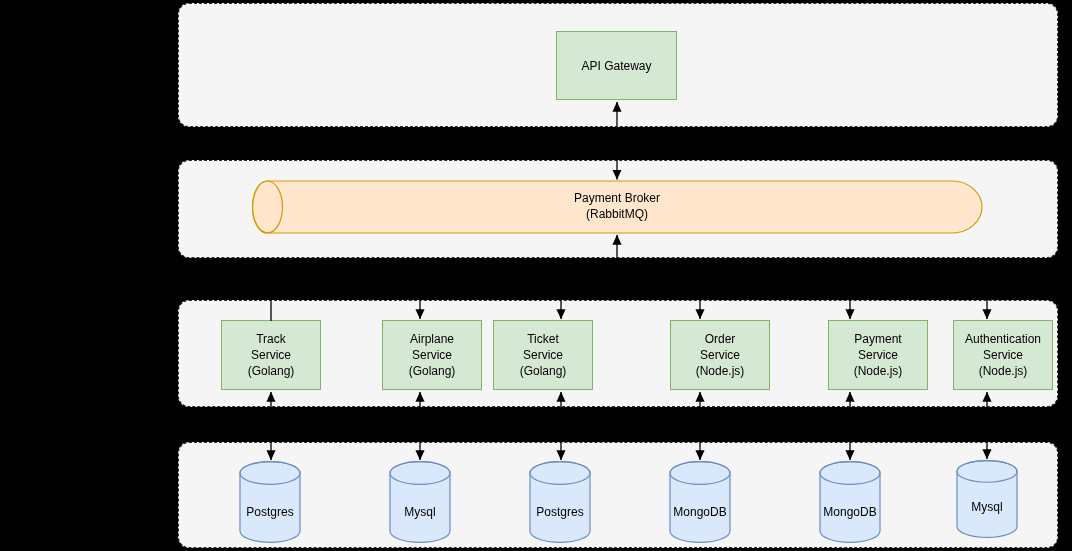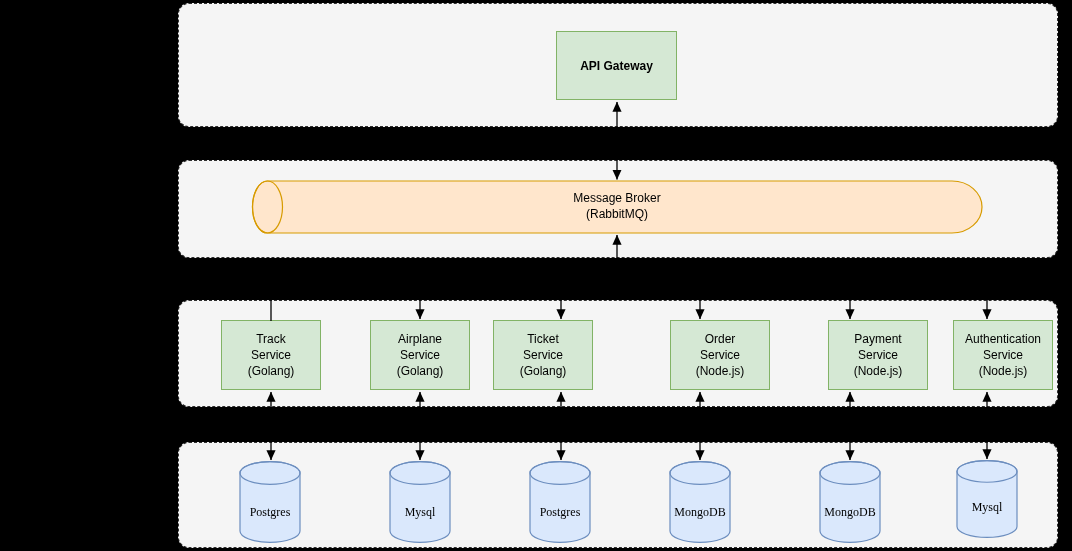--- a/index.html
+++ b/index.html
@@ -39,21 +39,21 @@
     background: var(--service-fill, #d5e8d4);
     border: 1px solid var(--service-border, #82b366);
     display: flex;
     align-items: center;
     justify-content: center;
     text-align: center;
     line-height: 16px;
     color: var(--text, #000);
   }
   #api-gateway-node {
-    left: 556px; top: 31px; width: 121px; height: 69px; font-weight: bold;
+    left: 556px; top: 31px; width: 121px; height: 69px;
   }
   .service-node {
     top: 320px; width: 100px; height: 70px;
   }
   .label { white-space: pre-line; }
 
   #broker-cylinder-svg {
     position: absolute;
     left: 251px; top: 180px;
     width: 732px; height: 54px;
@@ -73,21 +73,20 @@
     top: 461px; width: 62px; height: 82px;
   }
   .db-node svg { position: absolute; left: 0; top: 0; }
   .db-shape   { fill: var(--db-fill, #dae8fc); stroke: var(--db-border, #6c8ebf); stroke-width: 1.2; }
   .db-outline { fill: none; stroke: var(--db-border, #6c8ebf); stroke-width: 1.2; }
   .db-label {
     position: absolute;
     left: -20px; right: -20px; top: 44px;
     text-align: center;
     color: var(--text, #000);
-    font-family: Liberation Serif, serif;
   }
 
   #arrows-layer {
     position: absolute;
     left: 0; top: 0;
     pointer-events: none;
   }
   .arrow-line { stroke: var(--arrow, #000); stroke-width: 1.3; fill: none; }
   .arrow-head { fill: var(--arrow, #000); }
 </style>
@@ -102,29 +101,29 @@
   <div class="zone" id="zone-databases"></div>
 
   <div class="node-box" id="api-gateway-node">
     <span class="label">API Gateway</span>
   </div>
 
   <svg id="broker-cylinder-svg" viewBox="0 0 732 54">
     <path class="broker-shape" d="M16.5,1 H701 A30,26 0 0 1 701,53 H16.5 A15,26 0 0 1 16.5,1 Z"></path>
     <ellipse class="broker-outline" cx="16.5" cy="27" rx="15" ry="26"></ellipse>
   </svg>
-  <div id="broker-label" class="label">Message Broker
+  <div id="broker-label" class="label">Payment Broker
 (RabbitMQ)</div>
 
   <div class="node-box service-node" style="left:221px">
     <span class="label">Track
 Service
 (Golang)</span>
   </div>
-  <div class="node-box service-node" style="left:370px">
+  <div class="node-box service-node" style="left:382px">
     <span class="label">Airplane
 Service
 (Golang)</span>
   </div>
   <div class="node-box service-node" style="left:493px">
     <span class="label">Ticket
 Service
 (Golang)</span>
   </div>
   <div class="node-box service-node" style="left:670px">

